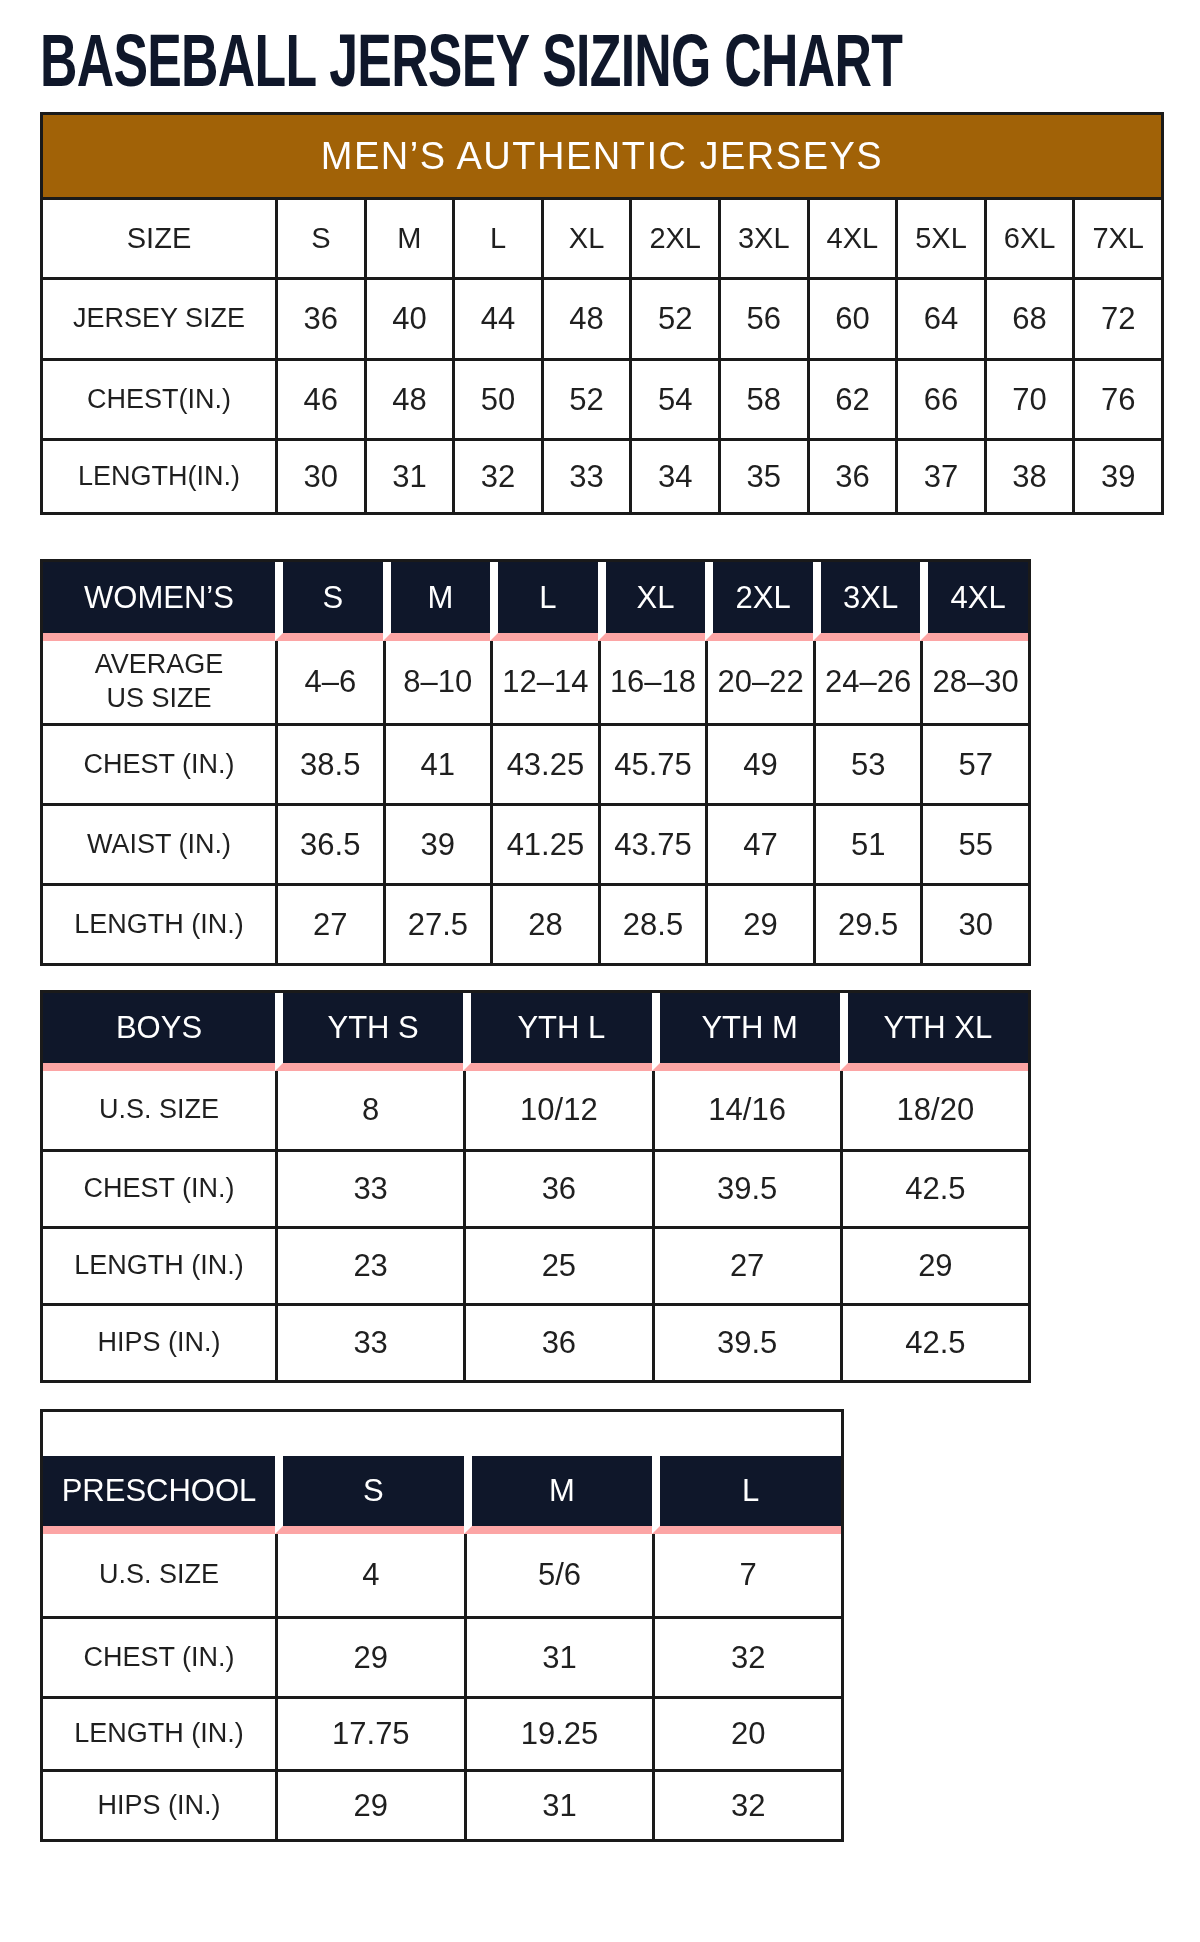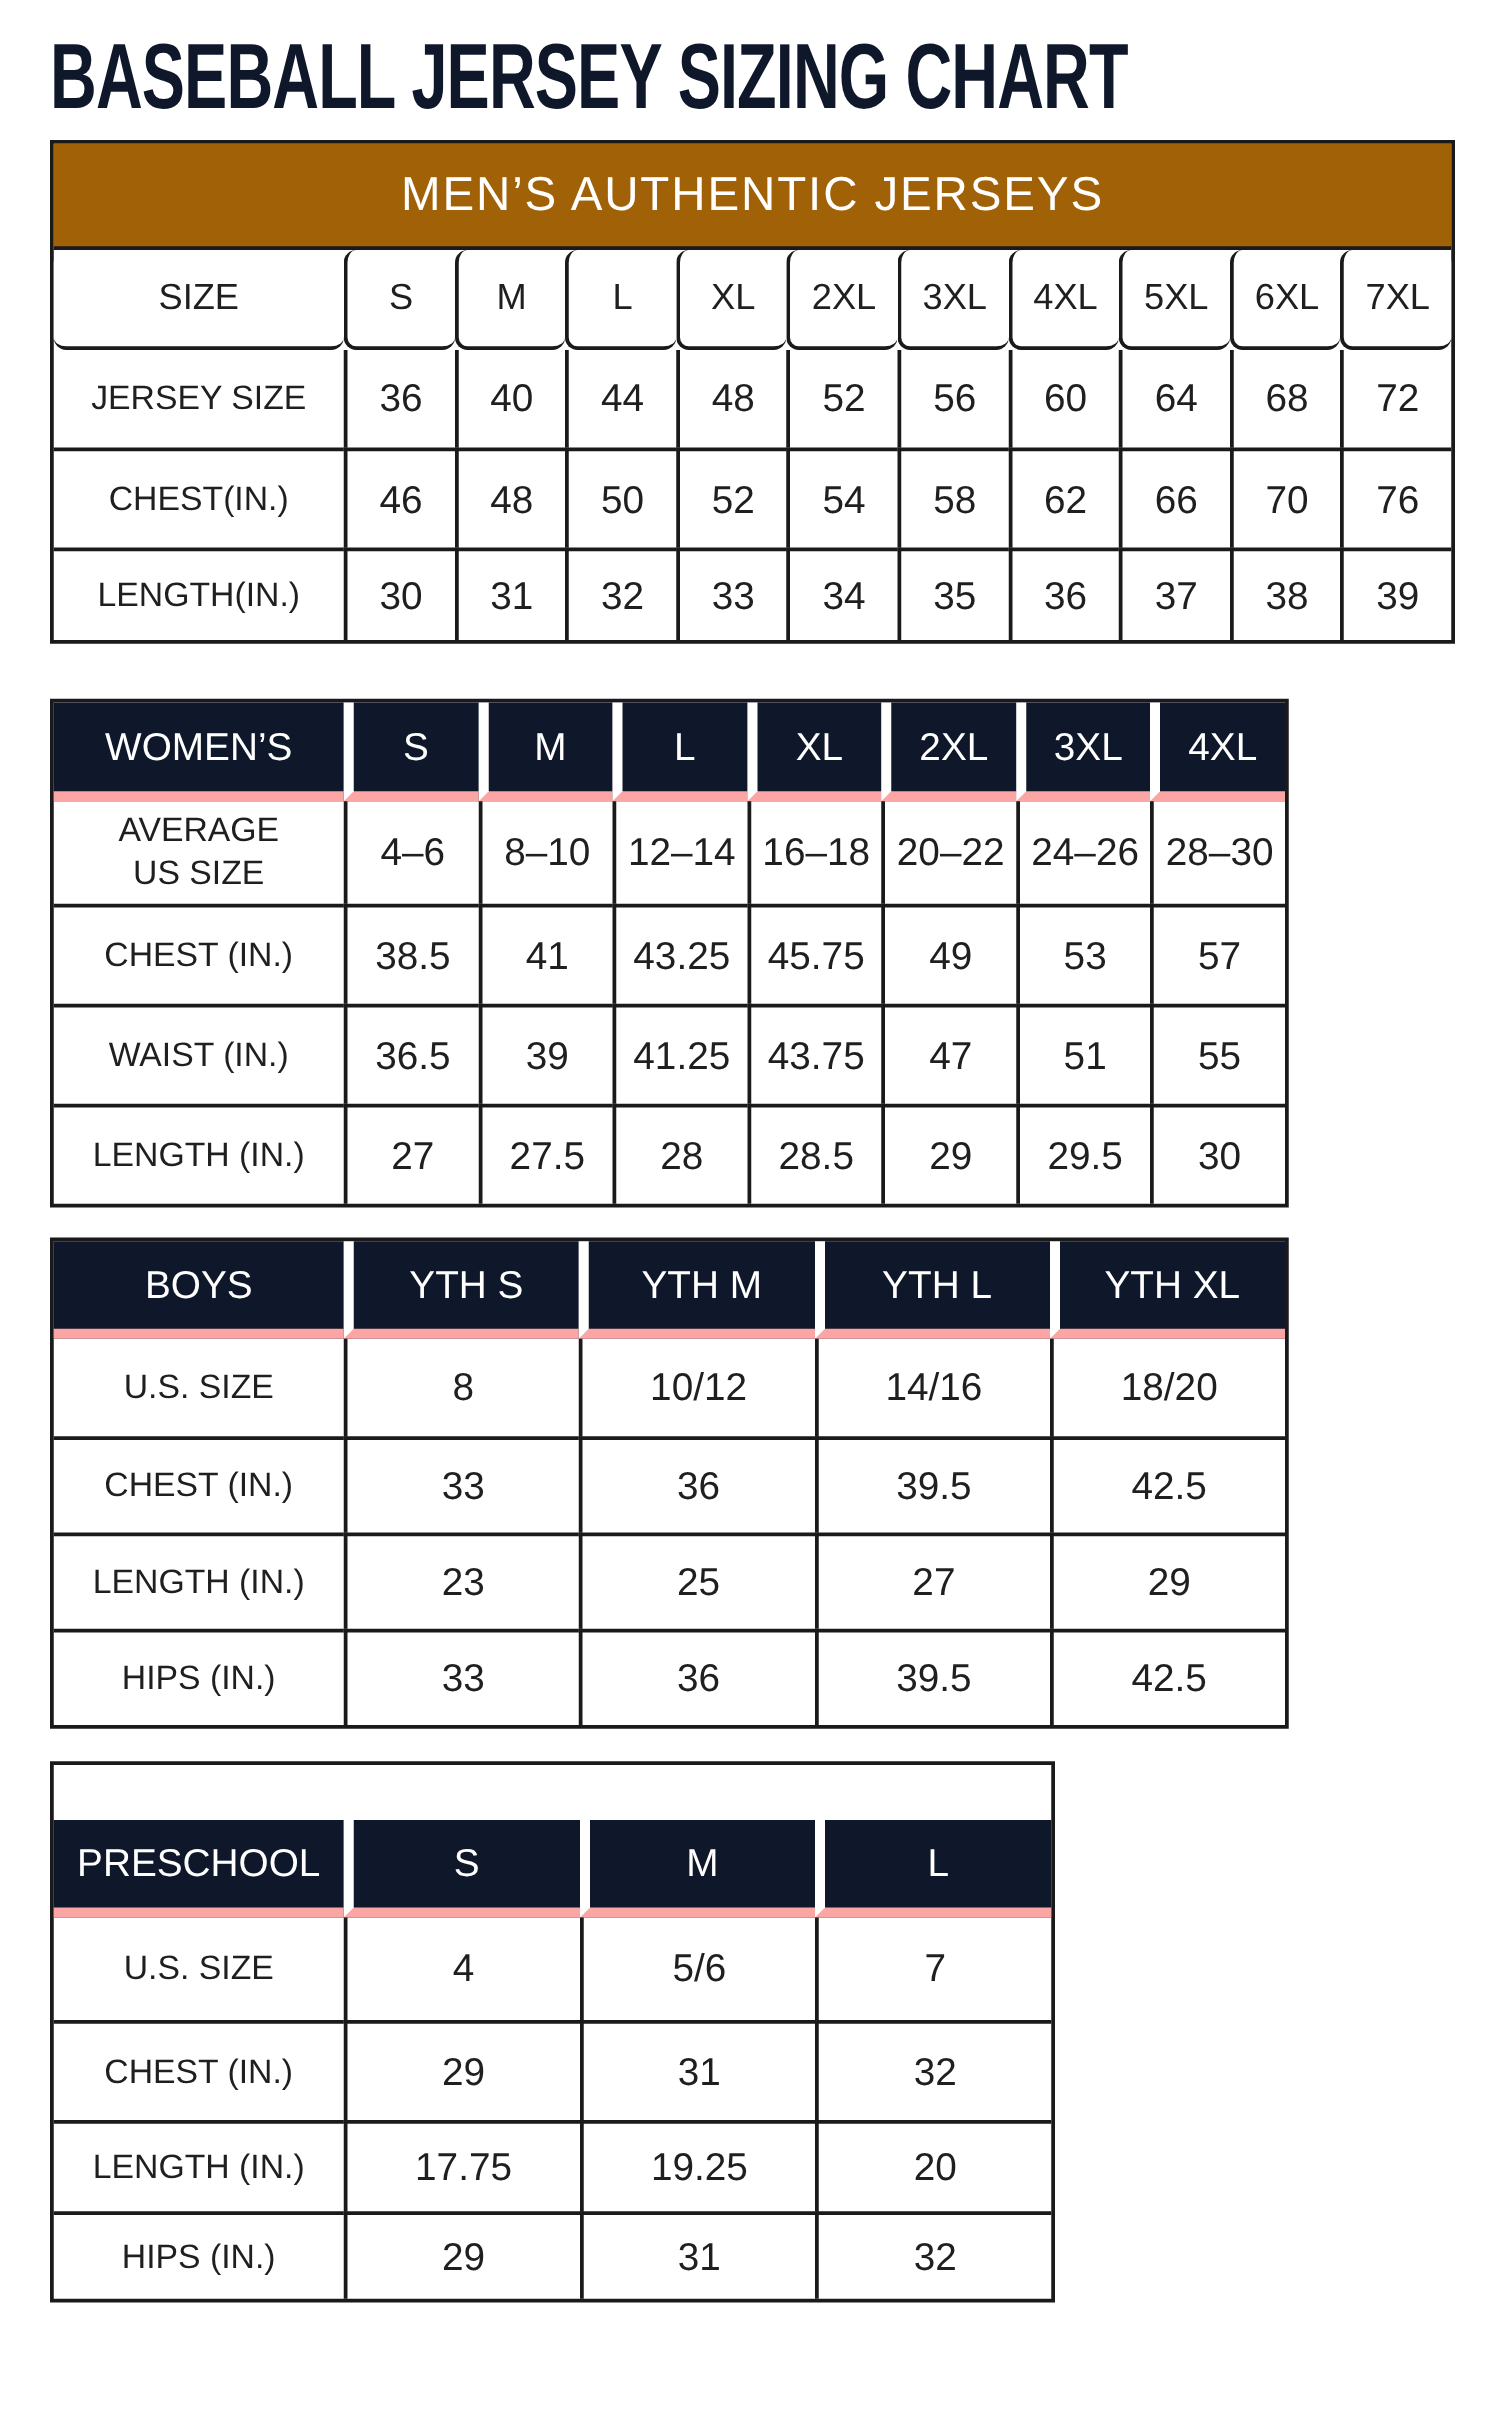--- a/index.html
+++ b/index.html
@@ -24,21 +24,21 @@
   .banner{height:82px;background:#a16207;border-bottom:3px solid #1a1a1a;display:flex;align-items:center;justify-content:center;
           color:#ffffff;font-size:38px;letter-spacing:1.5px;}
 
   .grid{display:grid;}
   .cell{display:flex;align-items:center;justify-content:center;box-sizing:border-box;text-align:center;}
   .cell.bl{border-left:3px solid #1a1a1a;}
   .cell.bt{border-top:3px solid #1a1a1a;}
 
   .hdr.gray{background:#0f172a;color:#ffffff;font-size:31px;border-bottom:8px solid #fca5a5;}
   .hdr.gray.gap{border-left:8px solid #ffffff;}
-  .hdr.plain{background:#ffffff;color:#1f1f1f;font-size:29px;border-bottom:3px solid #1a1a1a;border-radius:10px;}
+  .hdr.plain{background:#ffffff;color:#1f1f1f;font-size:29px;border-bottom:3px solid #1a1a1a;}
   .hdr.plain.bl{border-left:3px solid #1a1a1a;}
 
   .lbl{font-size:27px;white-space:pre-line;line-height:1.25;}
   .val{font-size:31px;}
 </style>
 </head>
 <body>
 
 <div class="page">
   <h1 class="page-title"><span class="title-inner">BASEBALL JERSEY SIZING CHART</span></h1>
@@ -134,22 +134,22 @@
           <div class="cell val bl bt">28.5</div>
           <div class="cell val bl bt">29</div>
           <div class="cell val bl bt">29.5</div>
           <div class="cell val bl bt">30</div>
         </div>
       </div>
       <div class="sizing-table tbl-boys" style="width: 985px;">
         <div class="grid" style="grid-template-columns: 232px repeat(4, 1fr); grid-template-rows: 78px 78px 77px 77px 77px;">
           <div class="cell hdr gray">BOYS</div>
           <div class="cell hdr gray gap">YTH S</div>
+          <div class="cell hdr gray gap">YTH L</div>
           <div class="cell hdr gray gap">YTH M</div>
-          <div class="cell hdr gray gap">YTH L</div>
           <div class="cell hdr gray gap">YTH XL</div>
           <div class="cell lbl">U.S. SIZE</div>
           <div class="cell val bl">8</div>
           <div class="cell val bl">10/12</div>
           <div class="cell val bl">14/16</div>
           <div class="cell val bl">18/20</div>
           <div class="cell lbl bt">CHEST (IN.)</div>
           <div class="cell val bl bt">33</div>
           <div class="cell val bl bt">36</div>
           <div class="cell val bl bt">39.5</div>

